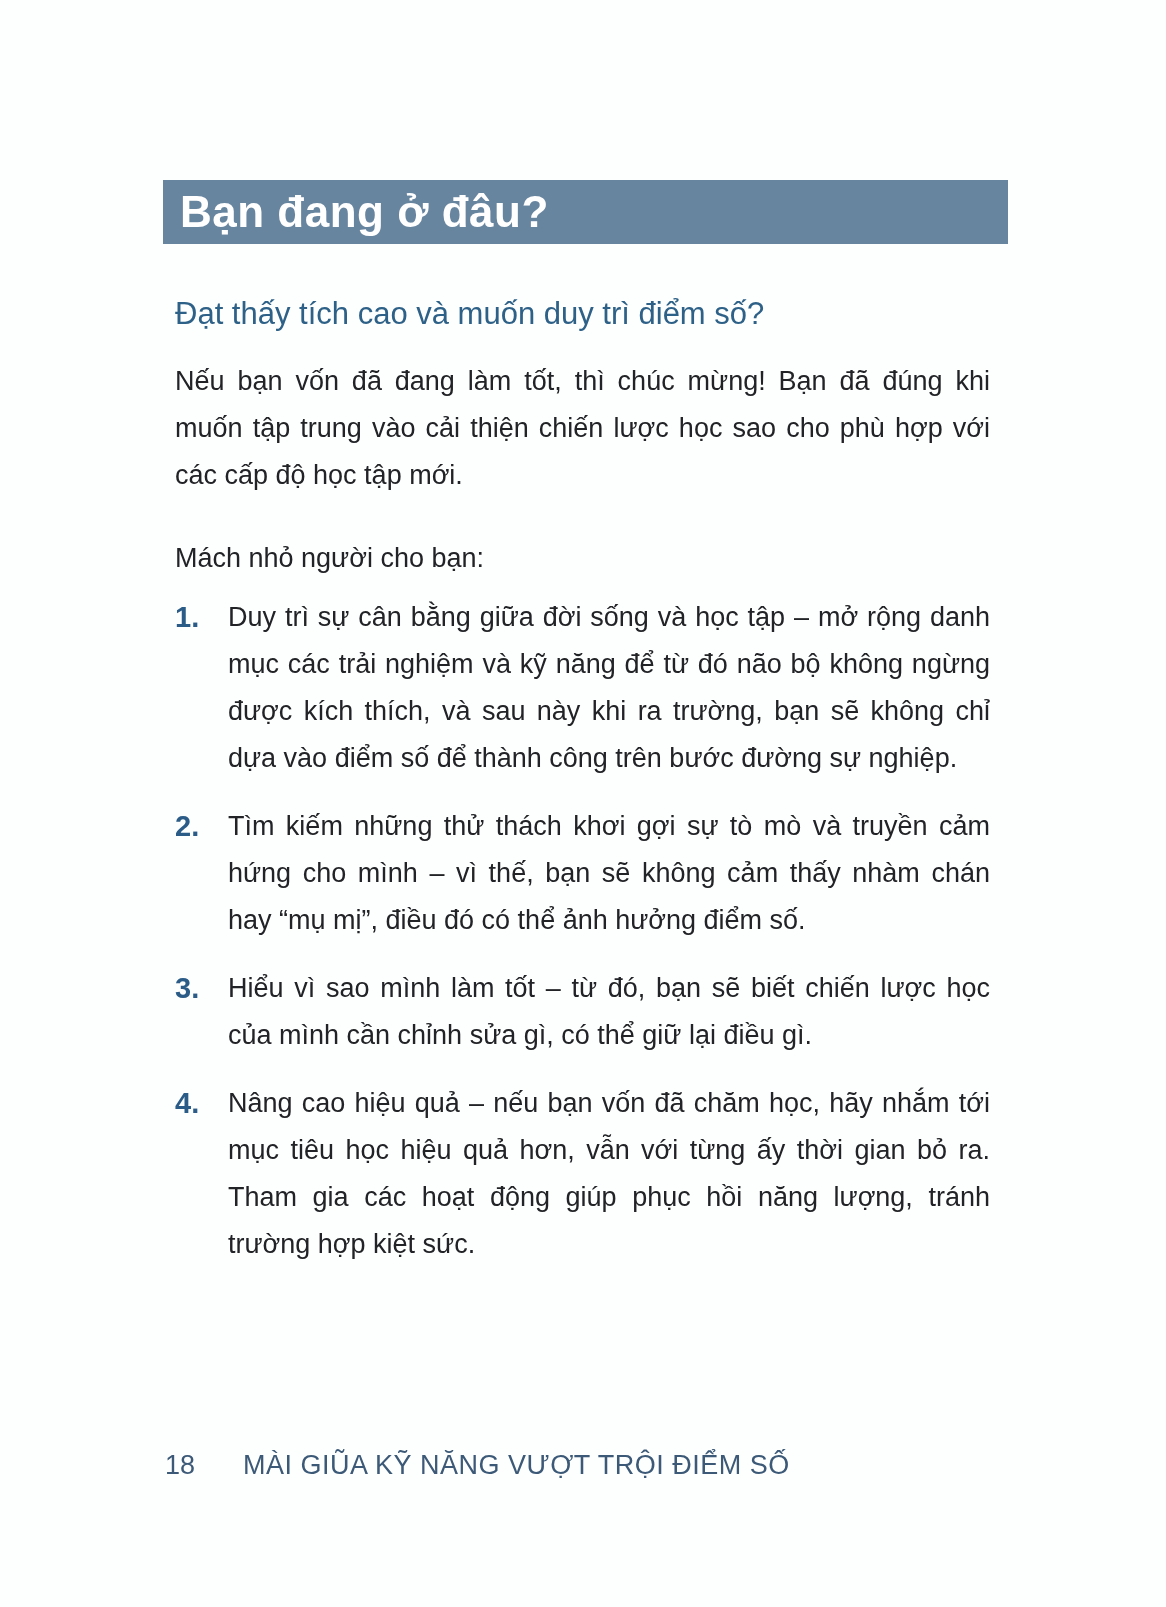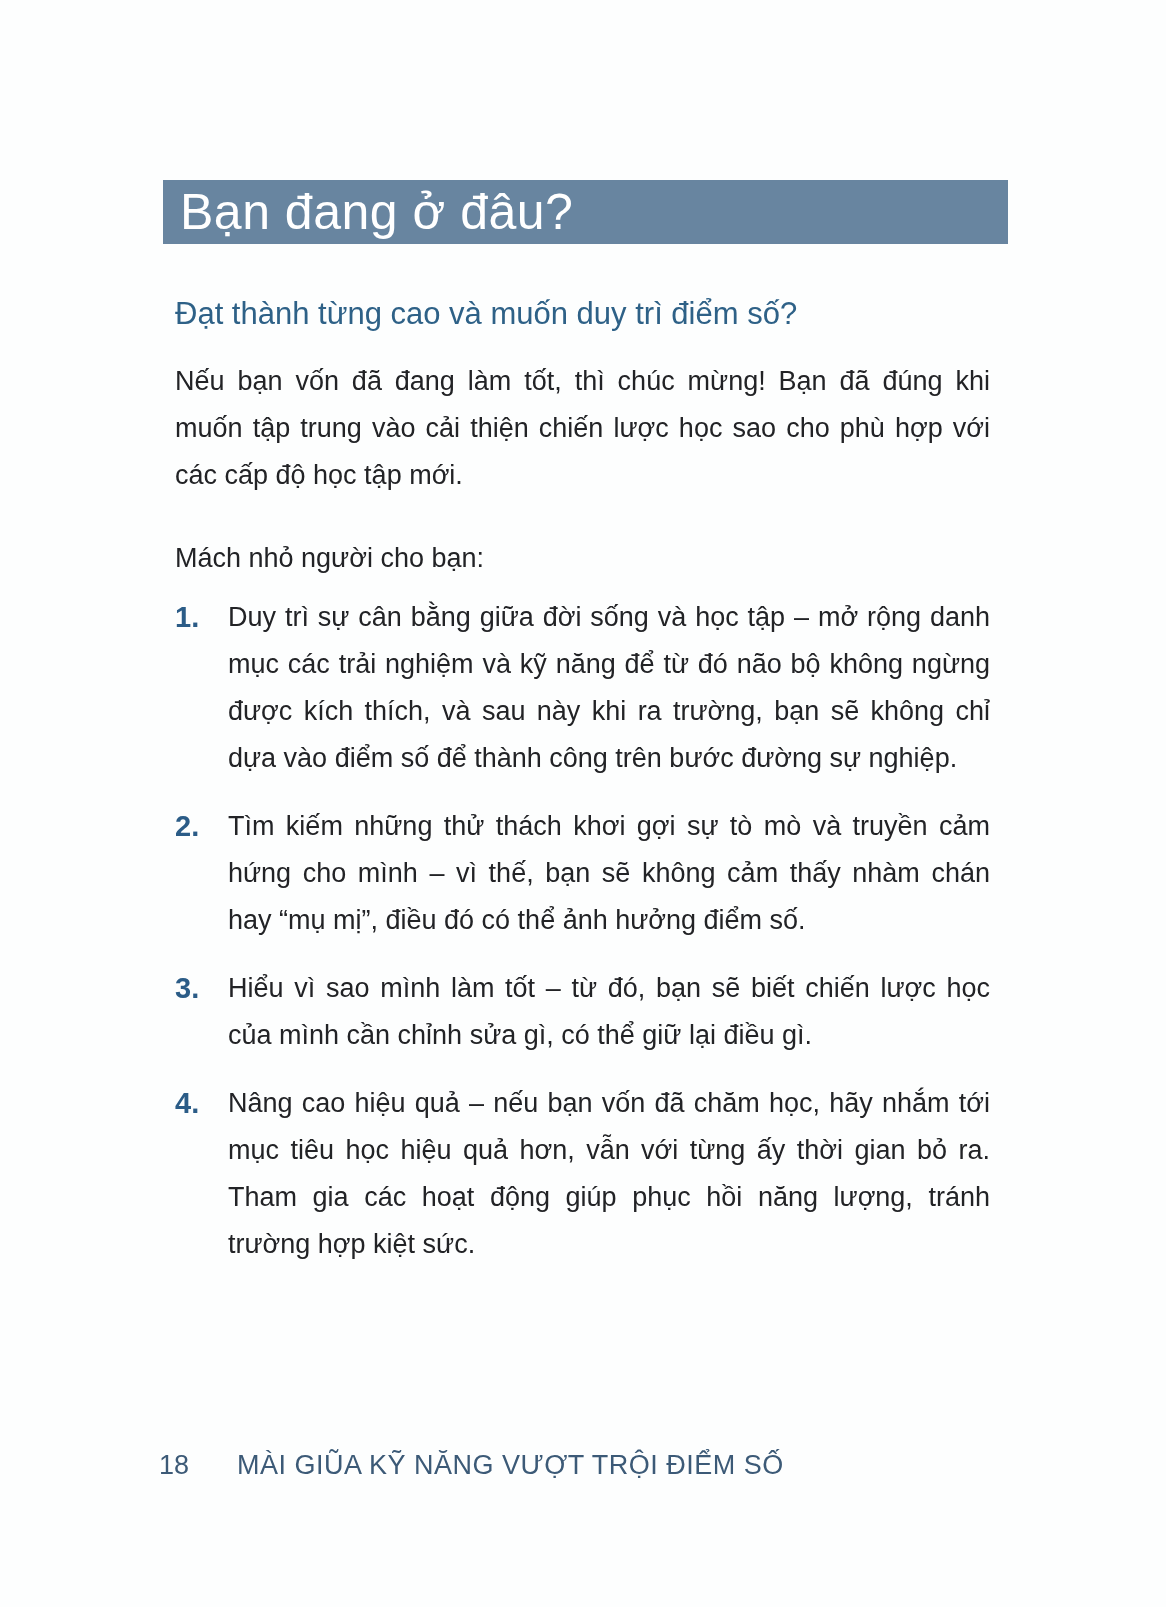--- a/index.html
+++ b/index.html
@@ -25,22 +25,22 @@
     height: 64px;
     background: #6885a0;
     display: flex;
     align-items: center;
     padding-left: 17px;
     box-sizing: border-box;
   }
   .banner h1 {
     margin: 0;
     color: #ffffff;
-    font-size: 50px;
-    font-weight: normal;
+    font-size: 44px;
+    font-weight: bold;
     letter-spacing: 0.5px;
     line-height: 64px;
   }
   .content {
     padding: 0 176px 0 175px;
     color: #222326;
     font-size: 27px;
   }
   h2.sub-heading {
     margin: 50px 0 0 0;
@@ -78,42 +78,42 @@
     font-size: 29px;
     line-height: 47px;
   }
   .tip-text {
     flex: 1;
     line-height: 47px;
     text-align: justify;
   }
   .footer {
     position: absolute;
-    left: 159px;
+    left: 165px;
     top: 1450px;
     display: flex;
     align-items: baseline;
     color: #3c5a77;
     font-size: 27px;
   }
   .footer .page-num { margin-right: 32px; }
   .footer .running-title { letter-spacing: 0.5px; margin-left: 16px; }
 </style>
 </head>
 <body>
 
 <div class="page">
 
   <div class="banner">
     <h1>Bạn đang ở đâu?</h1>
   </div>
 
   <div class="content">
 
-    <h2 class="sub-heading">Đạt thành từng cao và muốn duy trì điểm số?</h2>
+    <h2 class="sub-heading">Đạt thấy tích cao và muốn duy trì điểm số?</h2>
 
     <p class="body-para">Nếu bạn vốn đã đang làm tốt, thì chúc mừng! Bạn đã đúng khi muốn tập trung vào cải thiện chiến lược học sao cho phù hợp với các cấp độ học tập mới.</p>
 
     <p class="tips-intro">Mách nhỏ người cho bạn:</p>
 
     <div class="tips">
       <div class="tip">
         <span class="tip-num">1.</span>
         <span class="tip-text">Duy trì sự cân bằng giữa đời sống và học tập – mở rộng danh mục các trải nghiệm và kỹ năng để từ đó não bộ không ngừng được kích thích, và sau này khi ra trường, bạn sẽ không chỉ dựa vào điểm số để thành công trên bước đường sự nghiệp.</span>
       </div>

